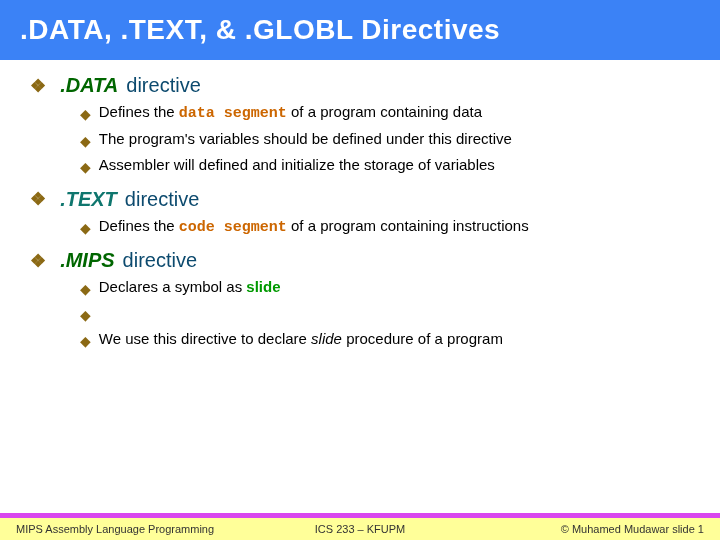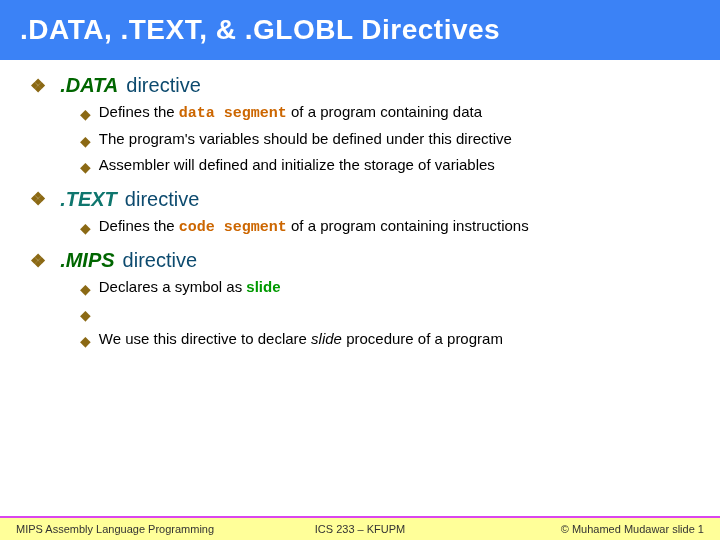--- a/index.html
+++ b/index.html
@@ -86,21 +86,21 @@
       margin-top: 3px;
       flex-shrink: 0;
     }
 
     .highlight-orange { color: #cc6600; font-weight: bold; font-family: Liberation Mono, monospace; }
     .highlight-green { color: #009900; font-weight: bold; }
     .italic-text { font-style: italic; }
 
     .footer {
       background: #ffff99;
-      border-top: 2px solid #d946ef;
+      border-top: 5px solid #d946ef;
       padding: 5px 16px;
       display: flex;
       justify-content: space-between;
       align-items: center;
       font-size: 11px;
       color: #333333;
     }
 
     .footer-left, .footer-center, .footer-right {
       flex: 1;

